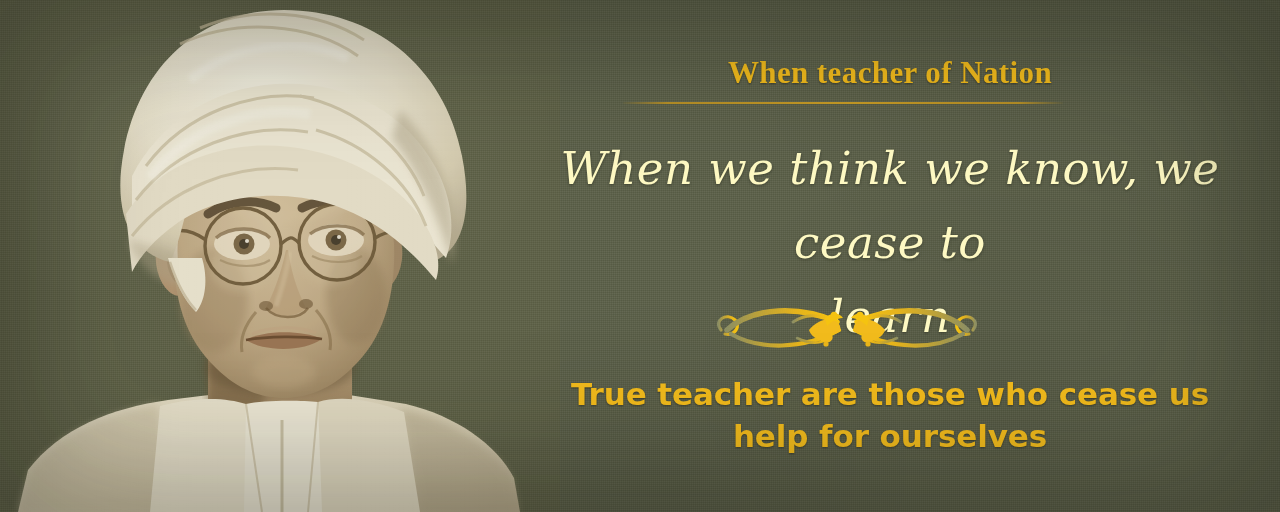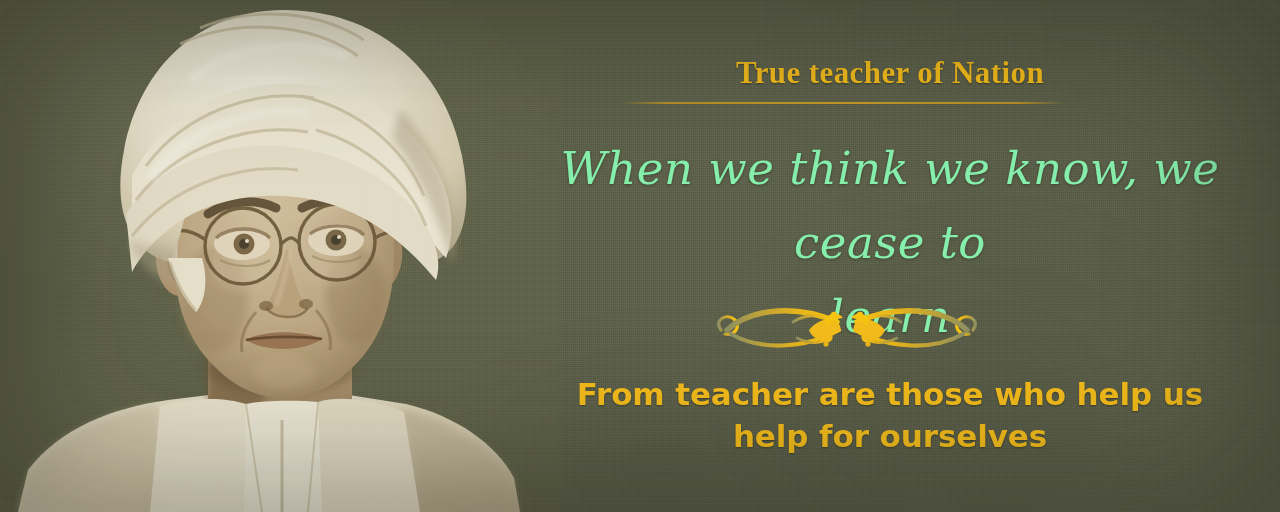--- a/index.html
+++ b/index.html
@@ -95,21 +95,21 @@
   .quote {
     position: absolute;
     left: 14px;
     top: 132px;
     width: 752px;
     font-family: "DejaVu Serif", "Liberation Serif", serif;
     font-style: italic;
     font-weight: 400;
     font-size: 45px;
     line-height: 74px;
-    color: #86efac;
+    color: #fef9c3;
     text-shadow: 0 1px 3px rgba(28,30,18,0.45);
     letter-spacing: 0.5px;
   }
   .ornament {
     position: absolute;
     left: 197px;
     top: 300px;
     width: 300px;
     height: 58px;
   }
@@ -324,21 +324,21 @@
           <path d="M170 262 C178 286 186 300 196 310" stroke="#ccc1a5" stroke-width="2.4" fill="none" opacity="0.8"></path>
         </g>
       </g>
 
       <rect x="0" y="0" width="560" height="512" fill="#7a6a42" opacity="0.10" mask="url(#edgeMask)"></rect>
     </svg>
   </div>
 
   <div class="content">
 
-    <div class="eyebrow">True teacher of Nation</div>
+    <div class="eyebrow">When teacher of Nation</div>
 
     <div class="rule"></div>
 
     <div class="quote">
       <div>When we think we know, we cease to</div>
       <div>learn</div>
     </div>
 
     <div class="ornament">
       <svg viewBox="0 0 300 58" aria-hidden="true">
@@ -379,19 +379,19 @@
         </g>
         <path d="M188 30 C178 18 164 16 158 24 C154 30 160 36 166 33
                  C162 38 166 44 172 42 C180 40 186 36 188 30 Z" fill="#f2bb1c"></path>
         <path d="M172 18 C166 12 158 12 154 18 C160 18 166 22 170 26 Z" fill="#f5c310"></path>
         <circle cx="163" cy="15" r="3.2" fill="#f5c310"></circle>
         <circle cx="171" cy="44" r="2.6" fill="#e9b51a"></circle>
       </svg>
     </div>
 
     <div class="tagline">
-      <div>From teacher are those who help us</div>
+      <div>True teacher are those who cease us</div>
       <div>help for ourselves</div>
     </div>
   </div>
 
   <div class="bg-vignette"></div>
 </div>
 
 </body></html>

